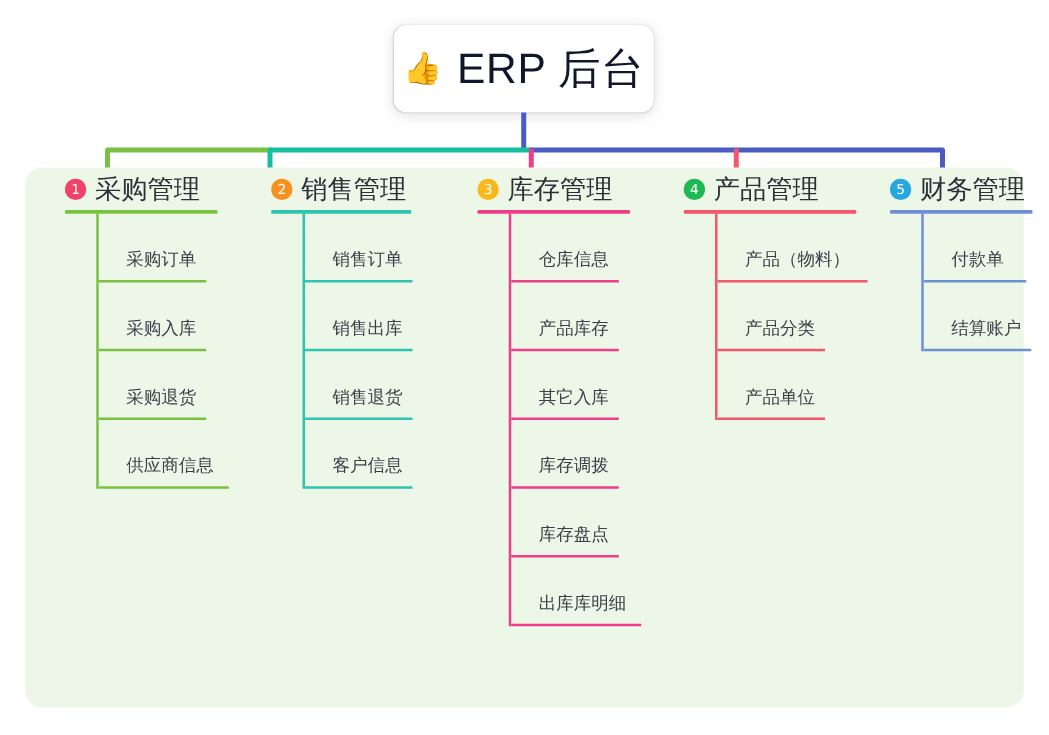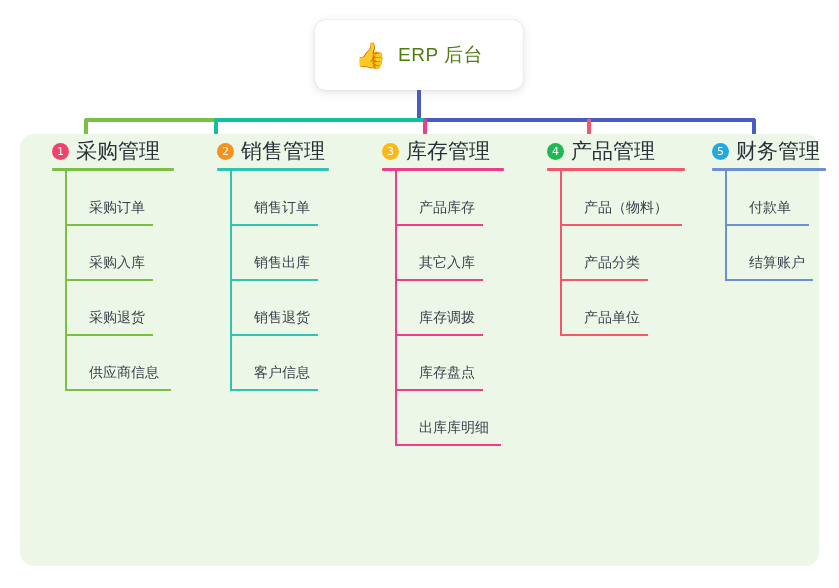--- a/index.html
+++ b/index.html
@@ -35,22 +35,22 @@
     align-items: center;
     gap: 12px;
   }
   .thumb-icon {
     font-size: 25px;
     line-height: 1;
     display: inline-block;
     color: #f1b434;
   }
   .root-title {
-    font-size: 19px;
-    color: #4d7c0f;
+    font-size: 34px;
+    color: #0f172a;
     letter-spacing: 0.5px;
     white-space: nowrap;
     text-align: center;
   }
 
   
   #connectors {
     position: absolute;
     left: 0;
     top: 0;
@@ -108,21 +108,21 @@
     color: #2b2f38;
     white-space: nowrap;
   }
   .head-rule {
     height: 3px;
     border-radius: 1px;
     margin-left: 22px;
   }
   .items {
     position: relative;
-    margin-left: 35px;
+    margin-left: 47px;
     border-left: 2px solid #cccccc;
     padding-top: 0px;
   }
   .item {
     height: 55px;
     position: relative;
     box-sizing: border-box;
   }
   .item-label {
     position: absolute;
@@ -215,20 +215,24 @@
       </div>
     </div>
     <div class="column" style="left: 340px;">
       <div class="col-head">
         <span class="badge" style="background: rgb(249, 185, 27);">3</span>
         <span class="col-title">库存管理</span>
       </div>
       <div class="head-rule" style="background: rgb(239, 61, 138); width: 122px;"></div>
       <div class="items" style="border-left-color: rgb(239, 61, 138);">
         <div class="item">
+          <span class="item-label">仓库信息</span>
+          <div class="item-rule" style="background: rgb(239, 61, 138); width: 86px;"></div>
+        </div>
+        <div class="item">
           <span class="item-label">产品库存</span>
           <div class="item-rule" style="background: rgb(239, 61, 138); width: 86px;"></div>
         </div>
         <div class="item">
           <span class="item-label">其它入库</span>
           <div class="item-rule" style="background: rgb(239, 61, 138); width: 86px;"></div>
         </div>
         <div class="item">
           <span class="item-label">库存调拨</span>
           <div class="item-rule" style="background: rgb(239, 61, 138); width: 86px;"></div>

